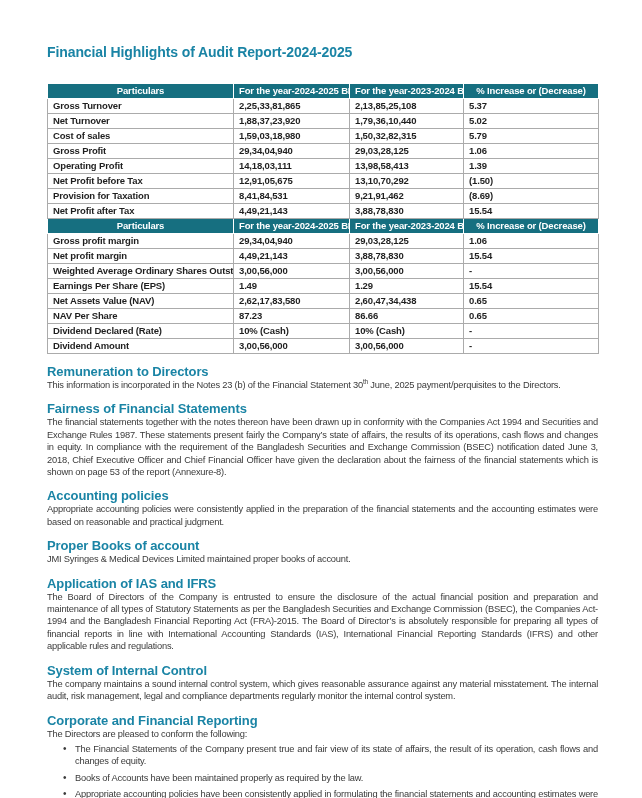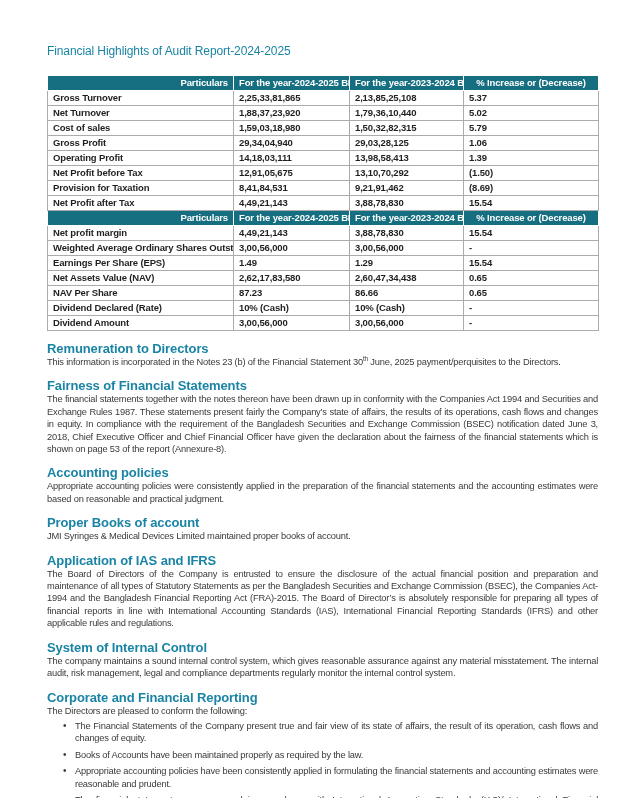--- a/index.html
+++ b/index.html
@@ -11,42 +11,42 @@
   }
   *{ margin:0; padding:0; box-sizing:border-box; }
   html,body{ background:#ffffff; }
   body{
     width:642px; height:798px; overflow:hidden;
     font-family:"Liberation Sans", sans-serif;
     color:var(--body-text);
   }
   .page{ padding:44px 44px 0 47px; }
   .doc-title{
-    color:var(--heading); font-size:12px; font-weight:normal;
-    letter-spacing:-0.1px; margin-bottom:17px;
+    color:var(--heading); font-size:14px; font-weight:bold;
+    letter-spacing:-0.1px; margin-bottom:23px;
   }
   table.fin{
     width:551px; border-collapse:collapse; table-layout:fixed;
     font-size:9.5px; letter-spacing:-0.15px;
   }
   table.fin col.c1{ width:186px; }
   table.fin col.c2{ width:116px; }
   table.fin col.c3{ width:114px; }
   table.fin col.c4{ width:135px; }
   table.fin td{
     border:1px solid var(--table-border);
     padding:1px 5px; line-height:12px;
     font-weight:bold; color:var(--table-text);
     white-space:nowrap; overflow:hidden;
   }
   table.fin tr.head td{
     background:var(--table-header-bg); color:#ffffff;
     border:1px solid #ffffff;
   }
-  table.fin tr.head td:first-child{ text-align:right; }
+  table.fin tr.head td:first-child{ text-align:center; }
   table.fin tr.head td.ch{ text-align:center; }
   table.fin td.num{ text-align:left; }
   .section{ margin-top:11px; }
   .section-heading{
     color:var(--heading); font-size:13px; font-weight:bold;
     letter-spacing:-0.1px; line-height:13px;
   }
   .section-body{
     font-size:9.3px; line-height:12.4px; letter-spacing:-0.2px;
     text-align:justify; margin-top:1px;
@@ -132,20 +132,26 @@
       <td class="num">3,88,78,830</td>
       <td class="num">15.54</td>
     </tr>
     <tr class="head">
       <td>Particulars</td>
       <td class="ch">For the year-2024-2025 BDT</td>
       <td class="ch">For the year-2023-2024 BDT</td>
       <td class="ch">% Increase or (Decrease)</td>
     </tr>
     <tr>
+      <td>Gross profit margin</td>
+      <td class="num">29,34,04,940</td>
+      <td class="num">29,03,28,125</td>
+      <td class="num">1.06</td>
+    </tr>
+    <tr>
       <td>Net profit margin</td>
       <td class="num">4,49,21,143</td>
       <td class="num">3,88,78,830</td>
       <td class="num">15.54</td>
     </tr>
     <tr>
       <td>Weighted Average Ordinary Shares Outstanding</td>
       <td class="num">3,00,56,000</td>
       <td class="num">3,00,56,000</td>
       <td class="num">-</td>

